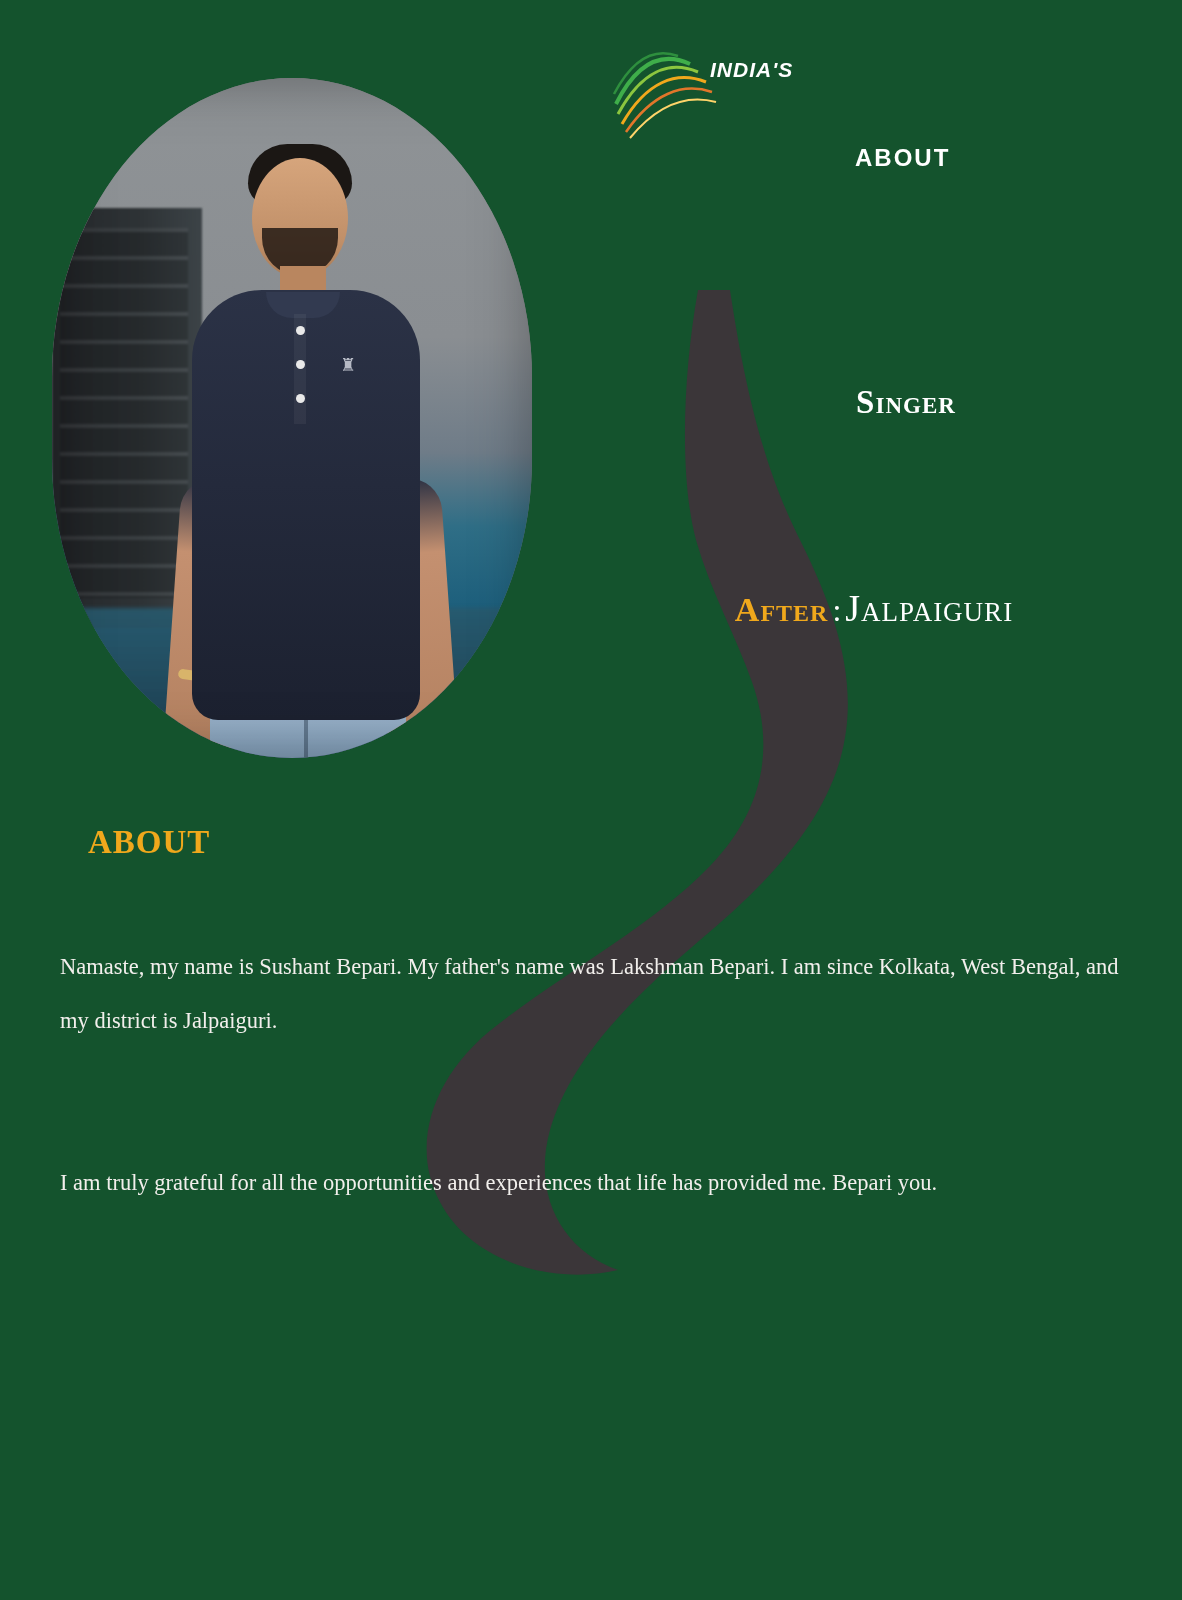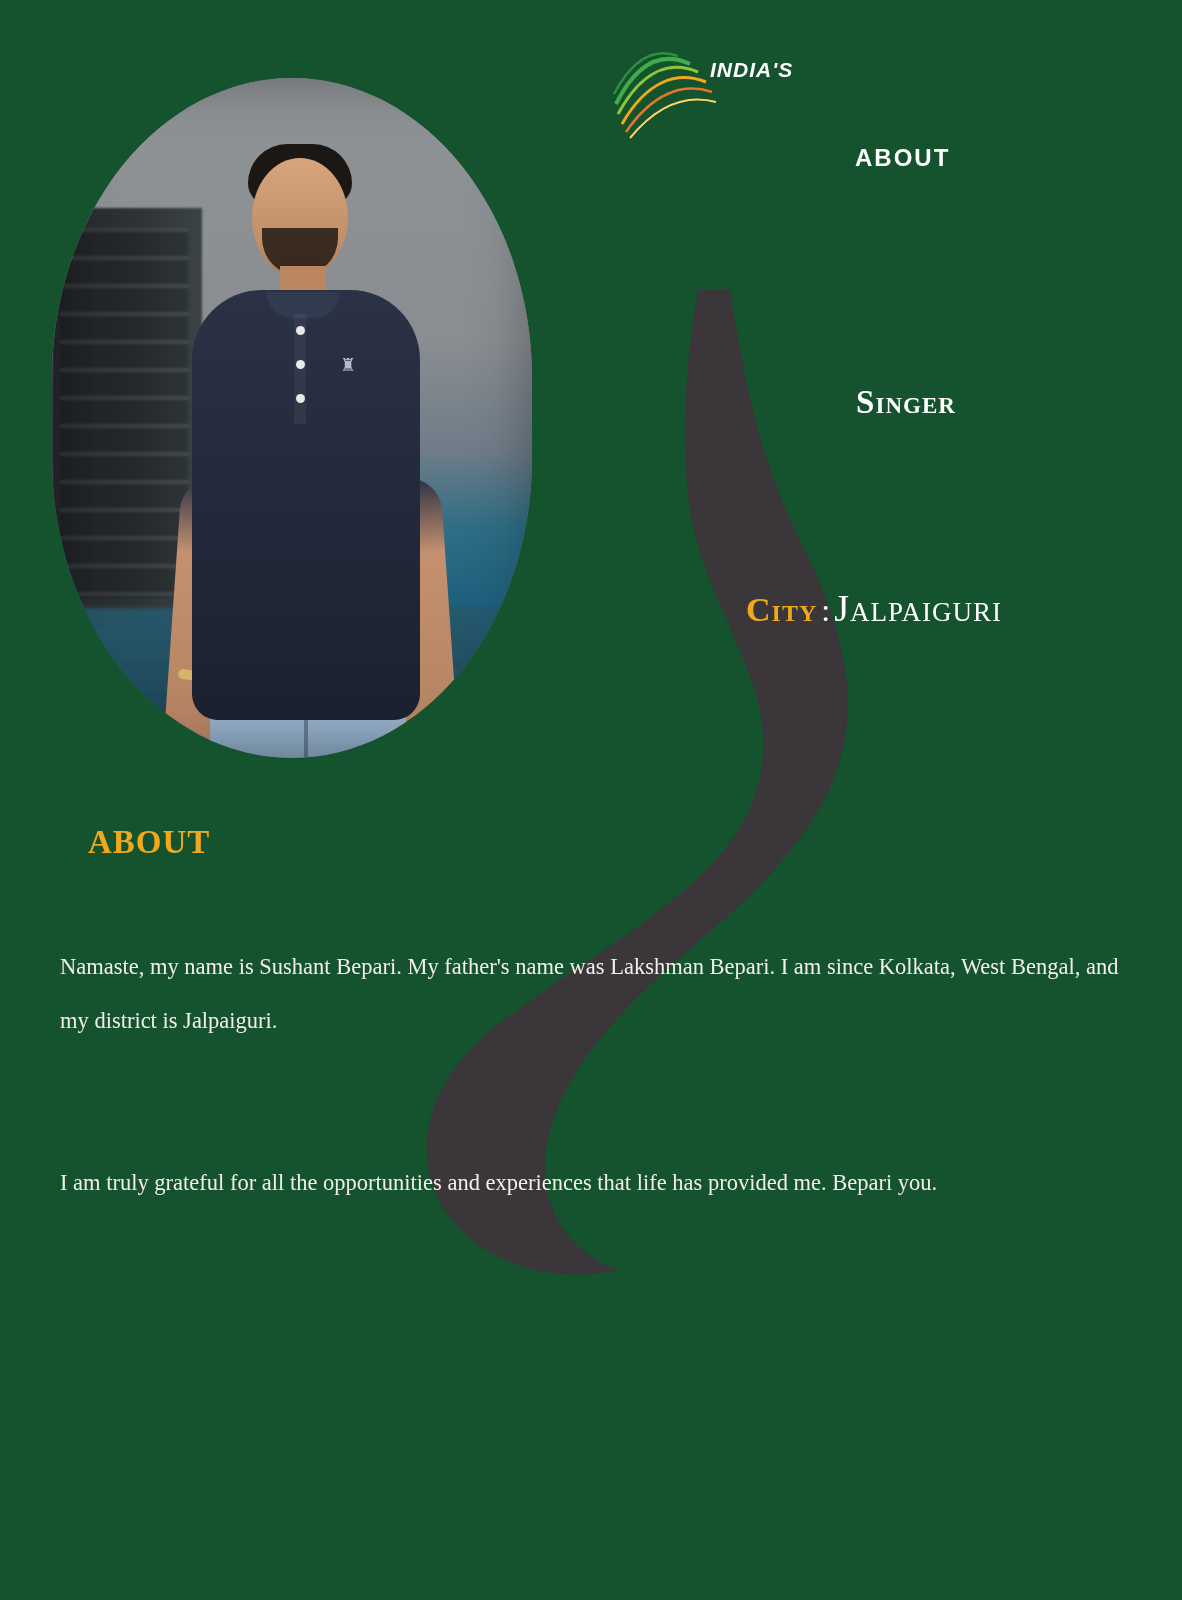--- a/index.html
+++ b/index.html
@@ -341,21 +341,21 @@
     <div class="btn-dot" style="top:248px"></div>
     <div class="btn-dot" style="top:282px"></div>
     <div class="btn-dot" style="top:316px"></div>
     <div class="person-logo">♜</div>
     <div class="photo-vignette"></div>
   </div>
 
   <div class="role">Singer</div>
 
   <div class="city-line">
-    <span class="city-label">City</span><span class="city-sep">:</span><span class="city-value">Jalpaiguri</span>
+    <span class="city-label">After</span><span class="city-sep">:</span><span class="city-value">Jalpaiguri</span>
   </div>
 
   <div class="about-title">ABOUT</div>
 
   <div class="about-body">
     <p>Namaste, my name is Sushant Bepari. My father's name was Lakshman Bepari. I am since Kolkata, West Bengal, and my district is Jalpaiguri.</p>
     <div class="about-gap"></div>
     <div class="about-gap"></div>
     <p>I am truly grateful for all the opportunities and experiences that life has provided me. Bepari you.</p>
   </div>

